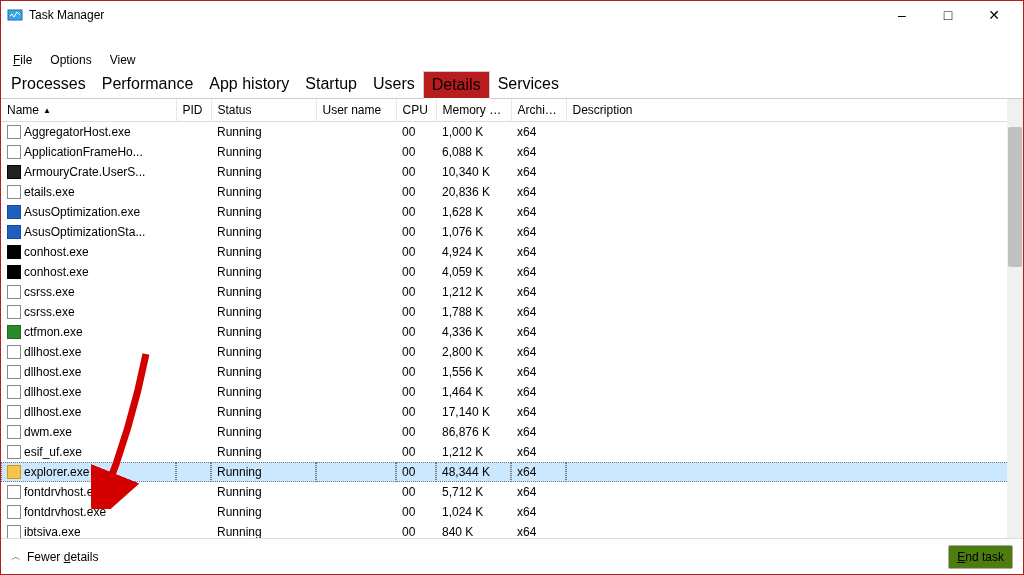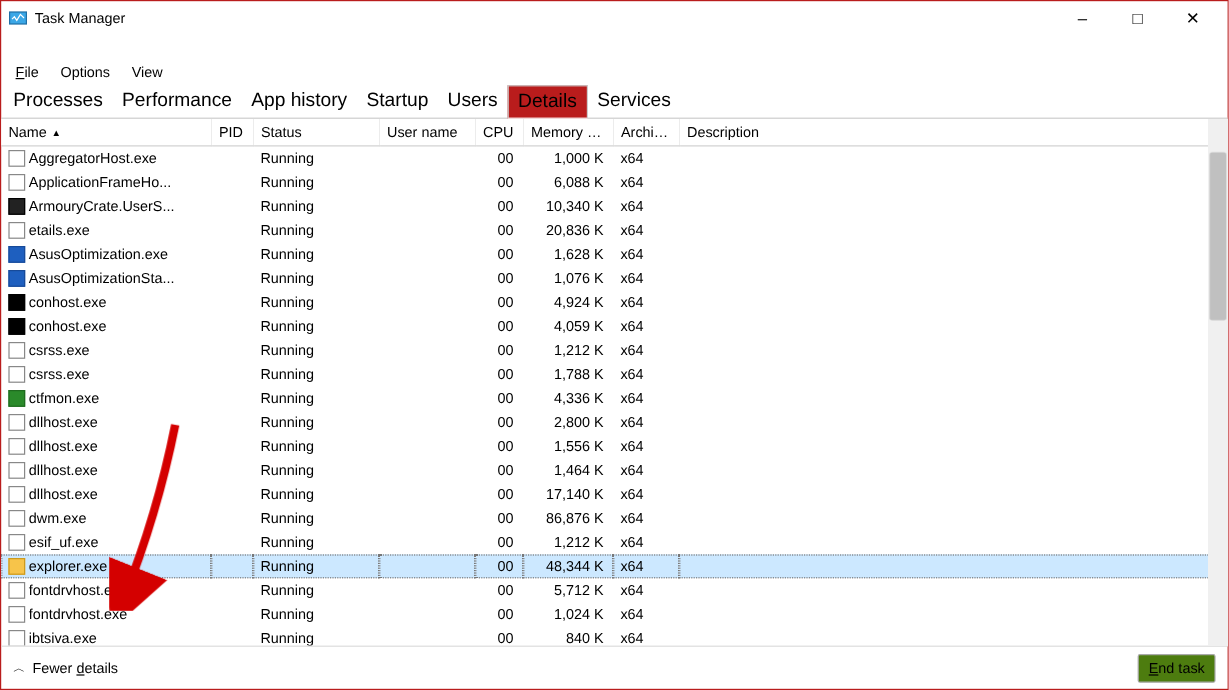--- a/index.html
+++ b/index.html
@@ -23,21 +23,21 @@
   tbody td { font-size: 12px; padding: 2px 6px; white-space: nowrap; overflow: hidden; text-overflow: ellipsis; line-height: 16px; height: 20px; }
   tbody tr.selected td { background: #cce8ff; outline: 1px dotted #777; outline-offset: -1px; }
   .col-name { width: 175px; }
   .col-pid { width: 35px; }
   .col-status { width: 105px; text-align: left; }
   .col-user { width: 80px; }
   .col-cpu { width: 40px; text-align: right; }
   .col-mem { width: 75px; text-align: right; }
   .col-arch { width: 55px; }
   .col-desc { width: auto; }
-  td.num { text-align: right; padding-right: 8px; }
+  td.num { padding-right: 8px; }
   .proc-icon { width: 14px; height: 14px; display: inline-block; vertical-align: -3px; margin-right: 3px; border: 1px solid #888; background: #fff; }
   .proc-icon.dark { background: #222; border-color: #000; }
   .proc-icon.blue { background: #1e5fbf; border-color: #174a99; }
   .proc-icon.console { background: #000; border-color: #000; }
   .proc-icon.folder { background: #f7c44a; border-color: #cc9a1e; }
   .proc-icon.green { background: #2a8a2a; border-color: #1f6b1f; }
   .scrollbar { position: absolute; right: 0; top: 0; bottom: 0; width: 16px; background: #f0f0f0; }
   .scroll-thumb { position: absolute; left: 1px; right: 1px; top: 28px; height: 140px; background: #c0c0c0; border-radius: 2px; }
   .footer { height: 36px; border-top: 1px solid #ddd; display: flex; align-items: center; padding: 0 10px; }
   .fewer { display: flex; align-items: center; gap: 6px; font-size: 12px; cursor: default; }

